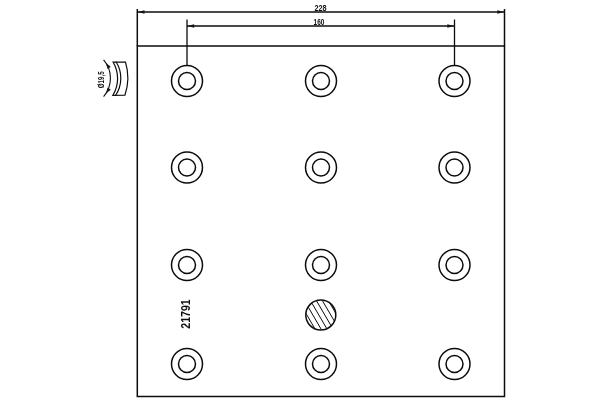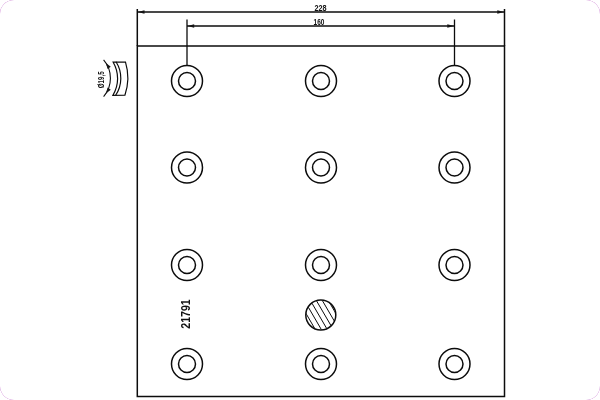--- a/index.html
+++ b/index.html
@@ -1,17 +1,17 @@
 <!DOCTYPE html>
 <html><head>
 <meta charset="utf-8">
 <style>
   html,body{margin:0;padding:0;background:#ffffff;}
   .wrap{position:relative;width:600px;height:400px;background:#a21caf;overflow:hidden;
-        font-family:"Liberation Sans", sans-serif;border-radius:14px;}
+        font-family:"Liberation Sans", sans-serif;}
   svg{position:absolute;left:0;top:0;}
   text{font-family:"Liberation Sans", sans-serif;fill:#111;}
 </style>
 </head>
 <body>
 <div class="wrap">
 <svg width="600" height="400" viewBox="0 0 600 400">
 
   <rect x="0" y="0" width="600" height="400" fill="#ffffff"></rect>
 

